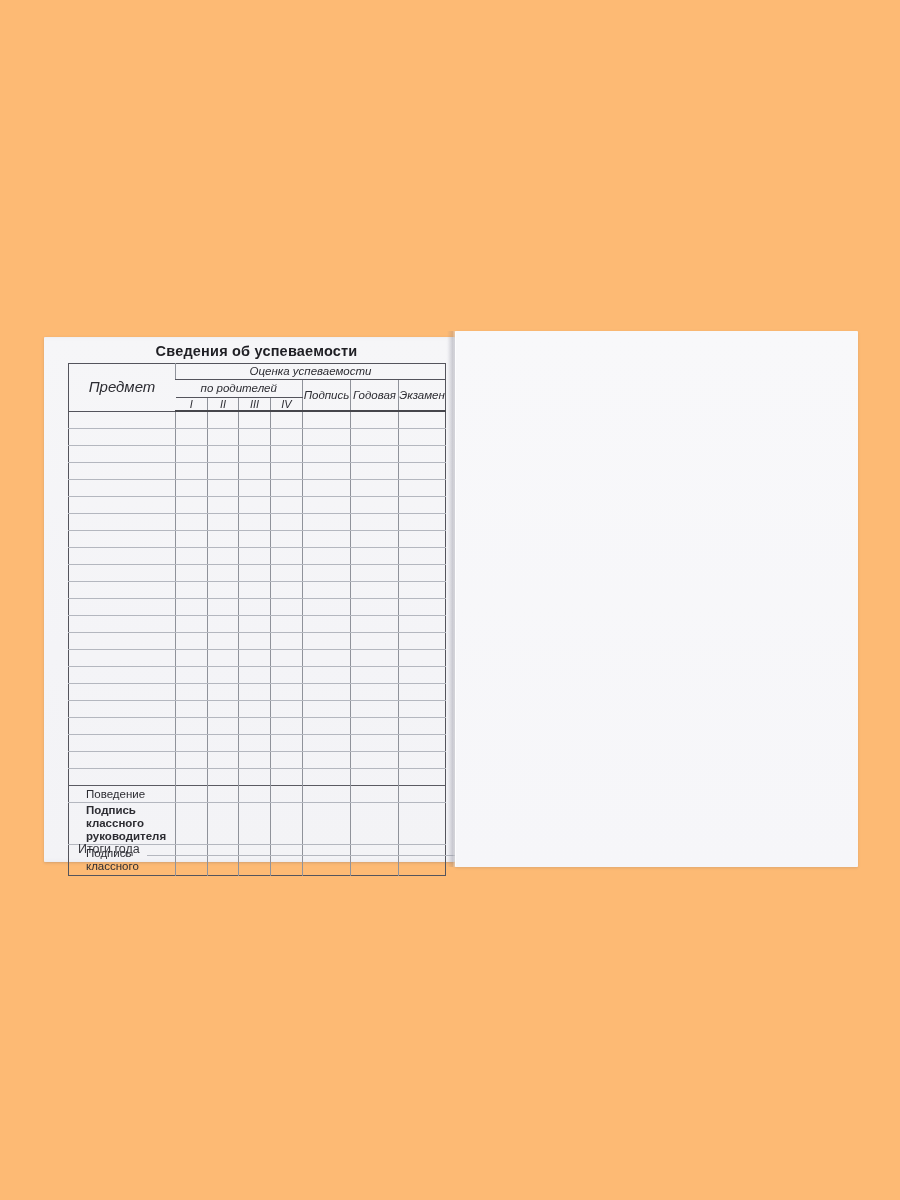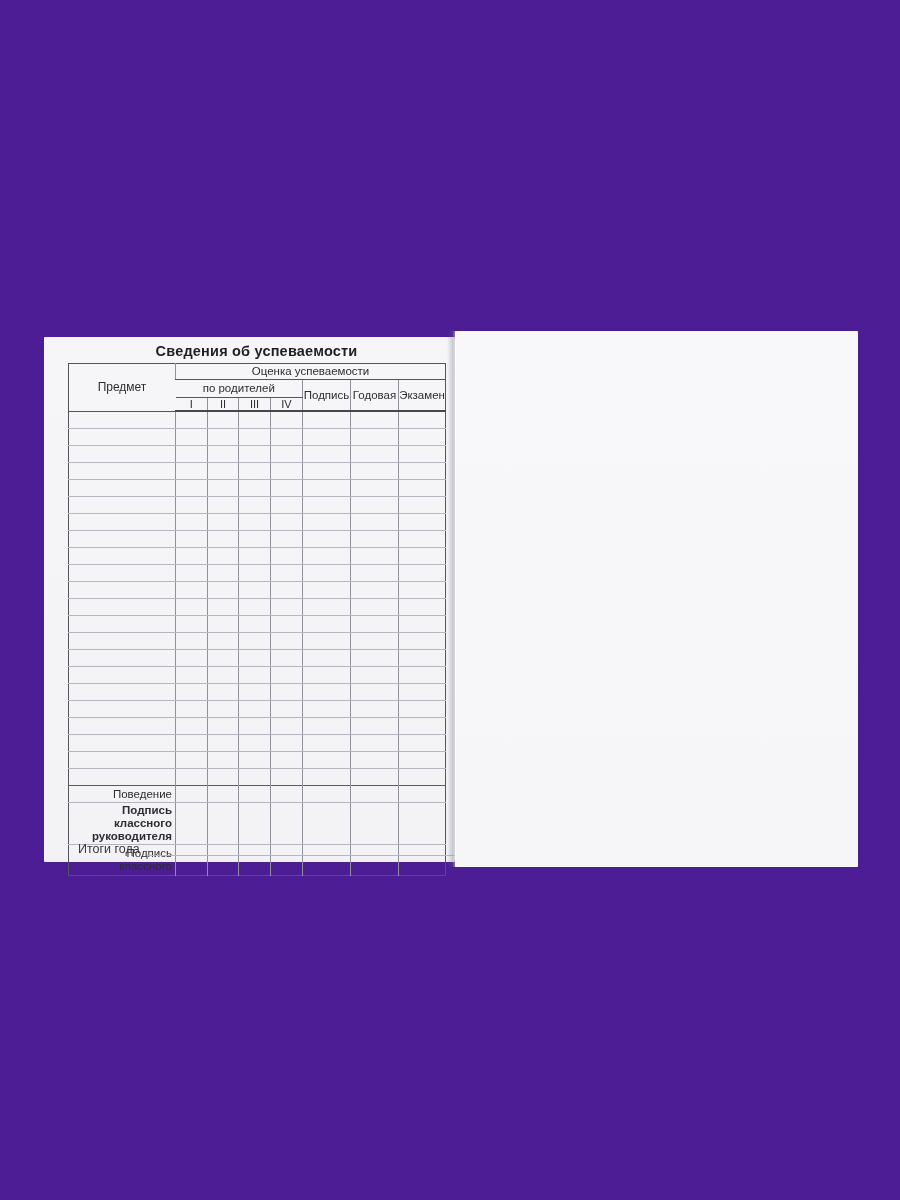--- a/index.html
+++ b/index.html
@@ -5,21 +5,21 @@
   html, body {
     margin: 0;
     padding: 0;
     background: #ffffff;
     font-family: "Liberation Sans", sans-serif;
   }
   .canvas {
     position: relative;
     width: 900px;
     height: 1200px;
-    background: #4c1d95;
+    background: #fdba74;
     overflow: hidden;
   }
   
   .page {
     position: absolute;
     border-radius: 1px;
   }
   .page-left {
     left: 44px;
     top: 337px;
@@ -84,49 +84,50 @@
   table.grades th:first-child,
   table.grades td:first-child {
     border-left: none;
   }
   thead th {
     font-weight: normal;
     font-size: 11.5px;
     color: #2c2c32;
     border-bottom: 1px solid #54545c;
     line-height: 1.1;
+    font-style: italic;
   }
   thead tr.h1 th { height: 15px; }
   thead tr.h2 th { height: 17px; }
   thead tr.h3 th { height: 12px; font-size: 11px; border-bottom: 2px solid #46464c; }
-  thead th.subject-h { font-size: 12px; }
+  thead th.subject-h { font-size: 15px; }
   thead th.tall-h { border-bottom: 2px solid #46464c; }
 
   tbody.subjects td {
     height: 16px;
     border-bottom: 1px solid #b4b7bf;
   }
   tbody.subjects tr:last-child td { border-bottom: none; }
 
   tbody.special td {
     border-bottom: 1px solid #b4b7bf;
     font-size: 11.5px;
     color: #2c2c32;
   }
   tbody.special tr.behavior-row td {
     height: 14px;
     border-top: 1.5px solid #5a5a62;
   }
   tbody.special tr.teacher-sign-row td { height: 29px; font-weight: bold; }
   tbody.special tr.parents-sign-row td { height: 28px; border-bottom: none; }
   tbody.special td.label-cell {
-    padding: 1px 3px 1px 5px;
+    padding: 1px 3px 1px 17px;
     line-height: 13px;
     vertical-align: middle;
-    text-align: right;
+    text-align: left;
   }
 
   
   .footer-line {
     position: absolute;
     left: 34px;
     top: 505px;
     width: 377px;
     display: flex;
     align-items: flex-end;

